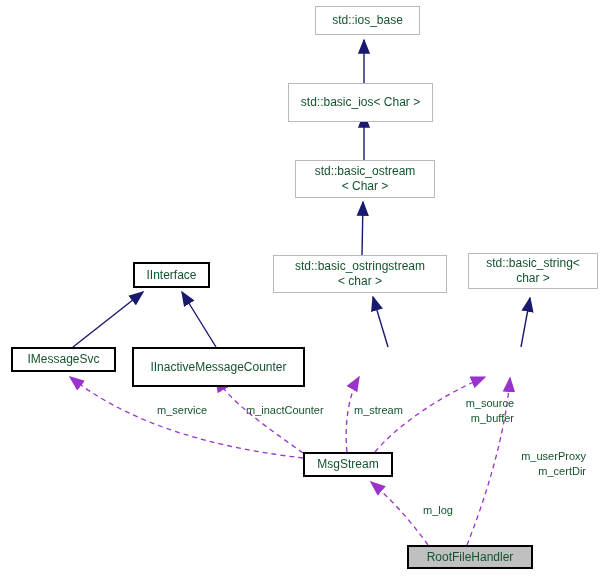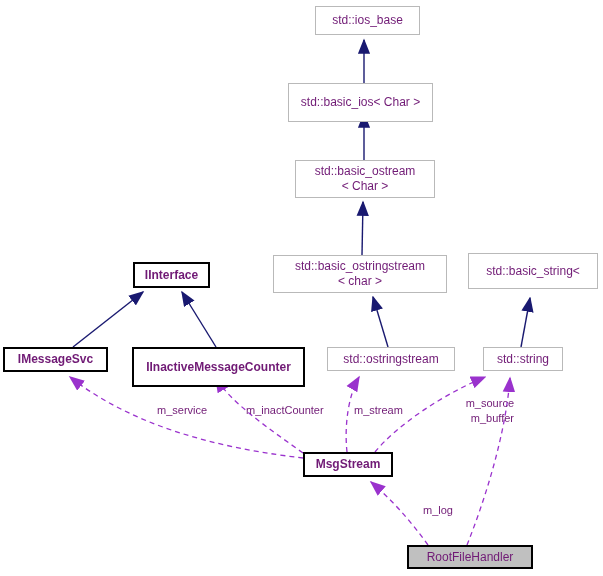--- a/index.html
+++ b/index.html
@@ -1,31 +1,31 @@
 <!DOCTYPE html>
 <html style="--inheritance-edge: #191970; --usage-edge: #9a32cd; --external-border: #b9b9b9; --node-border: #000000; --node-fill: #ffffff; --highlight-fill: #c0c0c0; --background: #ffffff;"><head>
 <meta charset="utf-8">
 <style>
   html,body { margin:0; padding:0; background:#ffffff; }
   .diagram {
     position:relative; width:603px; height:576px; background:#ffffff;
-    font-family:"Liberation Sans", sans-serif; color:#701a75; overflow:hidden;
+    font-family:"Liberation Sans", sans-serif; color:#14532d; overflow:hidden;
   }
   svg.edges { position:absolute; left:0; top:0; width:603px; height:576px; }
   path.inherit { fill:none; stroke:var(--inheritance-edge,#191970); stroke-width:1.4; }
   path.usage { fill:none; stroke:var(--usage-edge,#9a32cd); stroke-width:1.3; stroke-dasharray:5 4; }
   #ah-blue path { fill:var(--inheritance-edge,#191970); stroke:none; }
   #ah-purple path { fill:var(--usage-edge,#9a32cd); stroke:none; }
   .node {
     position:absolute; display:flex; align-items:center; justify-content:center;
     text-align:center; font-size:12px; line-height:15px; background:var(--node-fill,#ffffff);
     box-sizing:border-box; white-space:nowrap;
   }
   .node.ext { border:1px solid var(--external-border,#b9b9b9); }
-  .node.doc { border:2px solid var(--node-border,#000000);font-weight:bold; }
+  .node.doc { border:2px solid var(--node-border,#000000); }
   .node.sel { background:var(--highlight-fill,#c0c0c0); border:2px solid var(--node-border,#000000); }
   .edge-label { position:absolute; font-size:11px; line-height:15px; white-space:nowrap; }
   .edge-label.center { text-align:right; }
 </style>
 </head>
 <body>
 
 <div class="diagram">
 
   <svg class="edges" viewBox="0 0 603 576">
@@ -68,44 +68,47 @@
   <div class="node ext" style="left:273px;top:255px;width:174px;height:38px">
     <div>
       <div>std::basic_ostringstream</div>
       <div>&lt; char &gt;</div>
     </div>
   </div>
 
   <div class="node ext" style="left:468px;top:253px;width:130px;height:36px">
     <div>
       <div>std::basic_string&lt;</div>
+      <div>char &gt;</div>
     </div>
   </div>
 
   <div class="node doc" style="left:133px;top:262px;width:77px;height:26px">IInterface</div>
 
-  <div class="node doc" style="left:3px;top:347px;width:105px;height:25px">IMessageSvc</div>
+  <div class="node doc" style="left:11px;top:347px;width:105px;height:25px">IMessageSvc</div>
 
   <div class="node doc" style="left:132px;top:347px;width:173px;height:40px">IInactiveMessageCounter</div>
 
-  <div class="node ext" style="left:327px;top:347px;width:128px;height:24px">std::ostringstream</div>
 
-  <div class="node ext" style="left:483px;top:347px;width:80px;height:24px">std::string</div>
 
   <div class="node doc" style="left:303px;top:452px;width:90px;height:25px">MsgStream</div>
 
   <div class="node sel" style="left:407px;top:545px;width:126px;height:24px">RootFileHandler</div>
 
   <div class="edge-label" style="left:157px;top:403px">m_service</div>
 
   <div class="edge-label" style="left:246px;top:403px">m_inactCounter</div>
 
   <div class="edge-label" style="left:354px;top:403px">m_stream</div>
 
   <div class="edge-label center" style="left:440px;top:396px;width:74px">
     <div>m_source</div>
     <div>m_buffer</div>
   </div>
 
+  <div class="edge-label center" style="left:498px;top:449px;width:88px">
+    <div>m_userProxy</div>
+    <div>m_certDir</div>
+  </div>
 
   <div class="edge-label" style="left:423px;top:503px">m_log</div>
 
 </div>
 
 </body></html>

